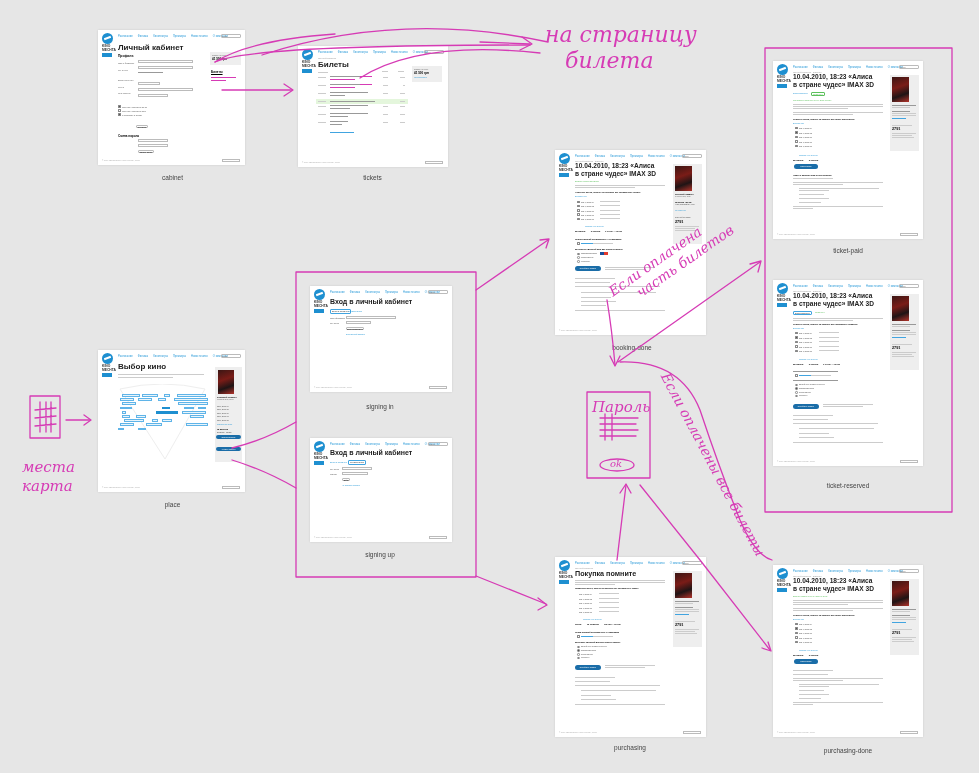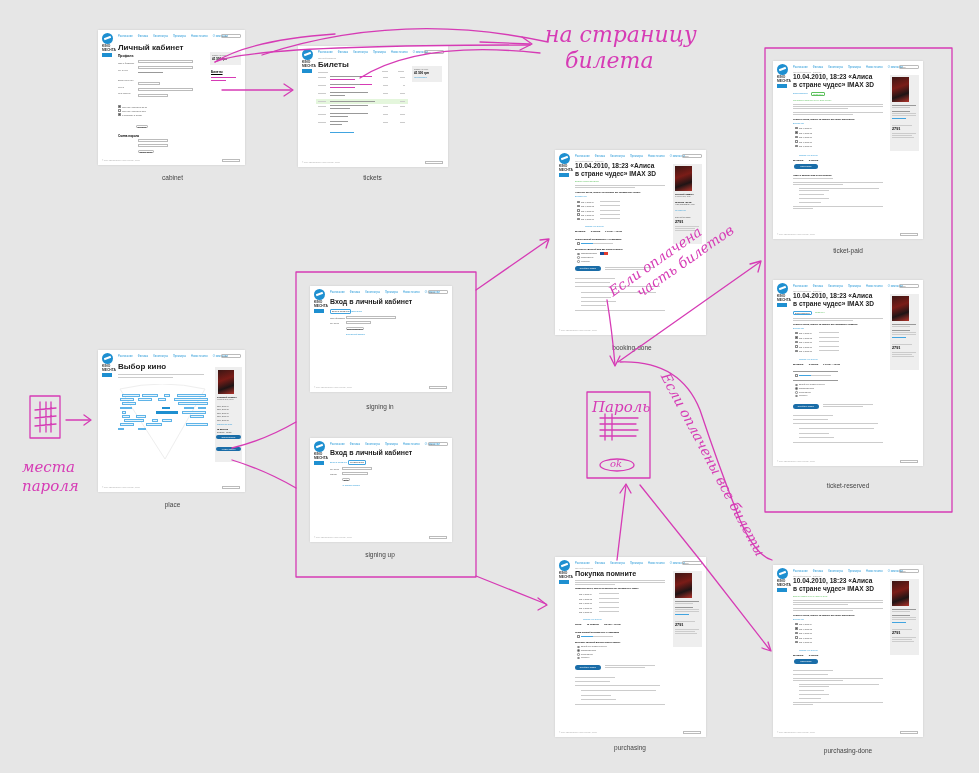--- a/index.html
+++ b/index.html
@@ -808,21 +808,21 @@
     <path d="M765 48 L952 48 L952 512 L765 512 Z"></path>
   </g>
 </svg>
 
 <div class="hand" style="left:545px;top:22px;font-size:22px;line-height:26px">
   <div>на страницу</div>
   <div style="margin-left:20px">билета</div>
 </div>
 <div class="hand" style="left:22px;top:458px;font-size:15px;line-height:19px">
   <div>места</div>
-  <div>пароля</div>
+  <div>карта</div>
 </div>
 <div class="hand" style="left:625px;top:280px;font-size:14px;line-height:17px;transform:rotate(-35deg);transform-origin:left bottom">
   <div>Если оплачена</div>
   <div style="margin-left:22px">часть билетов</div>
 </div>
 <div class="hand" style="left:672px;top:370px;font-size:14px;transform:rotate(62deg);transform-origin:left top">Если оплачены все билеты</div>
 <div class="hand" style="left:592px;top:398px;font-size:15px">Пароль</div>
 <div class="hand" style="left:610px;top:458px;font-size:10px">ok</div>
 
 </div>

